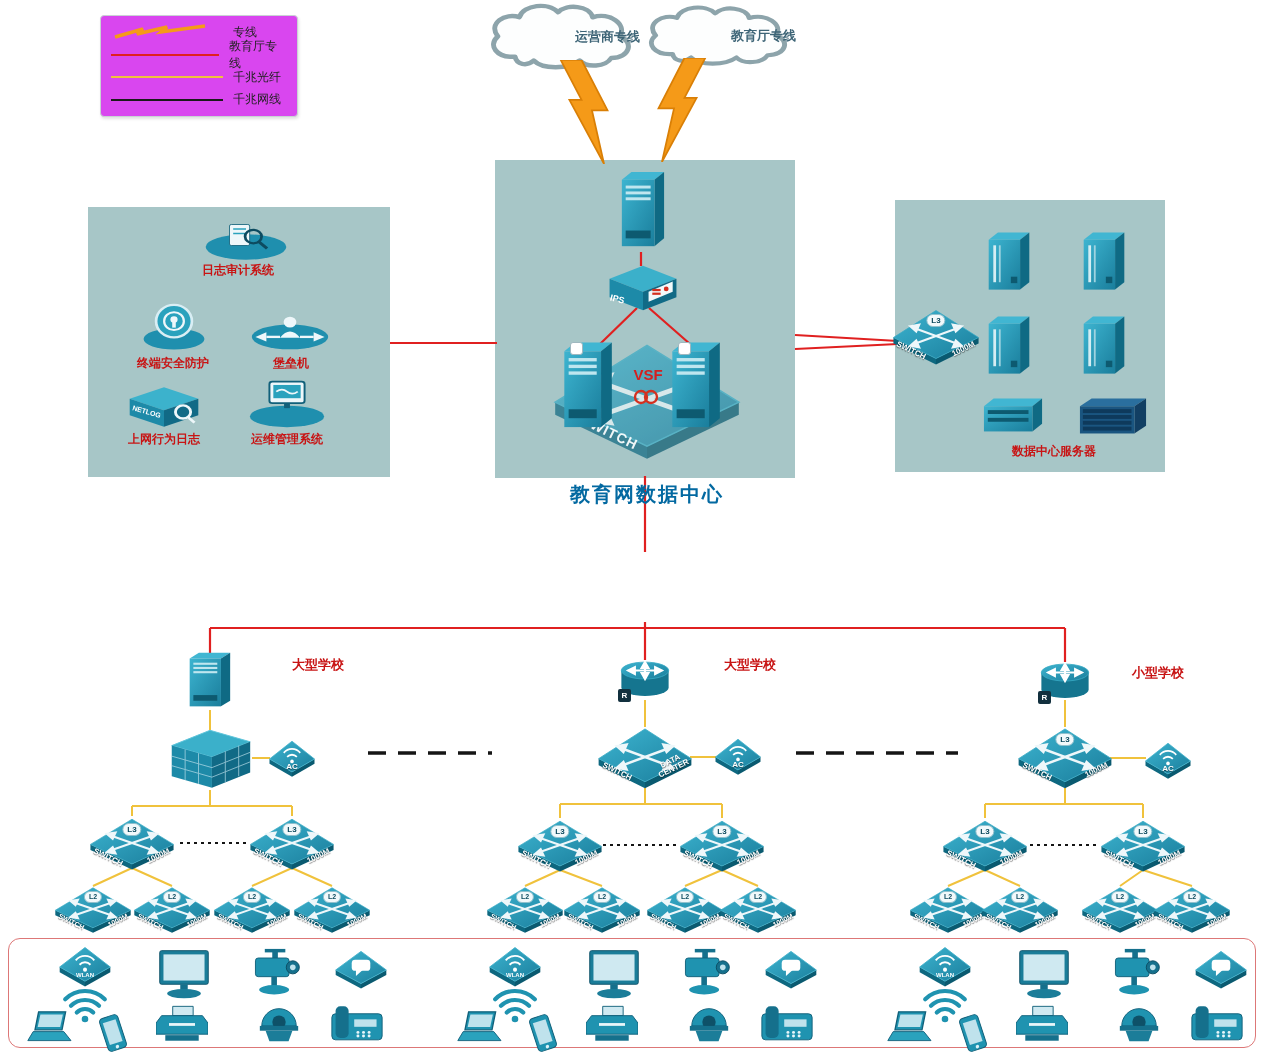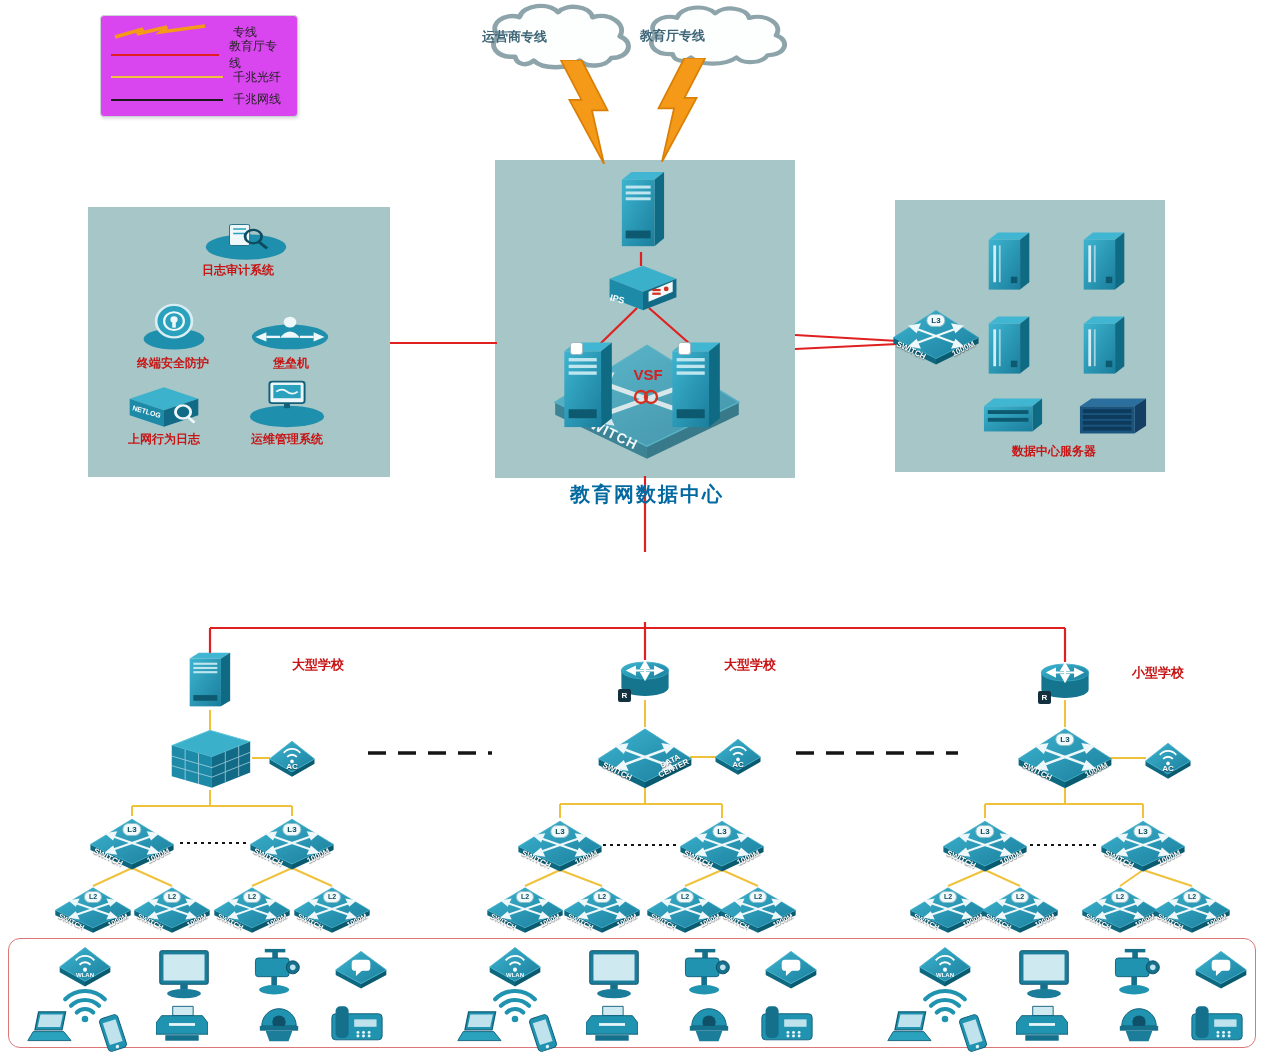--- a/index.html
+++ b/index.html
@@ -6,21 +6,21 @@
   body { background:#fff; font-family:"Liberation Sans","DejaVu Sans",sans-serif; }
   #canvas { position:relative; width:1265px; height:1054px; background:#fff; overflow:hidden; }
   .zone { position:absolute; background:#a7c6c7; z-index:1; }
   #terminal-box { position:absolute; border:1.5px solid #dd7777; border-radius:12px; z-index:1; background:#fff; }
   #wires { position:absolute; left:0; top:0; z-index:2; pointer-events:none; }
   .node { position:absolute; z-index:3; }
   .node > svg { display:block; width:100%; height:100%; }
   .lbl { position:absolute; z-index:4; }
   .red-lbl { color:#c81414; font-weight:700; font-size:12px; text-align:center; }
   .school-lbl { font-size:13px; }
-  .cloud { position:absolute; z-index:3; display:flex; align-items:center; justify-content:flex-start; }
+  .cloud { position:absolute; z-index:3; display:flex; align-items:center; justify-content:flex-end; }
   .cloud > svg { position:absolute; left:0; top:0; width:100%; height:100%; }
   .cloud-lbl { position:relative; z-index:1; color:#3e6577; font-weight:700; font-size:13px; text-align:center; }
   .title-lbl { color:#0369a1; font-weight:700; font-size:20px; text-align:center; letter-spacing:2px; font-family:"Liberation Serif","DejaVu Serif",serif; }
   .sw { position:absolute; z-index:3; }
   .sw > svg { display:block; width:100%; height:100%; }
   .sw .chip { position:absolute; left:50%; top:14%; transform:translateX(-50%); background:#f2f9fb; border:1px solid #8fc0cd; color:#0c4a5e; font-size:8px; font-weight:700; border-radius:7px; padding:0 4px; line-height:11px; z-index:5; }
   .sw .swl, .sw .swr { position:absolute; color:#fff; font-weight:700; font-size:8px; text-shadow:0 1px 1px rgba(0,0,0,.5); white-space:nowrap; z-index:5; }
   .sw .swl { left:6%; top:55%; transform:rotate(26deg); transform-origin:left center; }
   .sw .swr { right:6%; top:55%; transform:rotate(-26deg); transform-origin:right center; }
   .sw-s .swl, .sw-s .swr { font-size:7px; }

